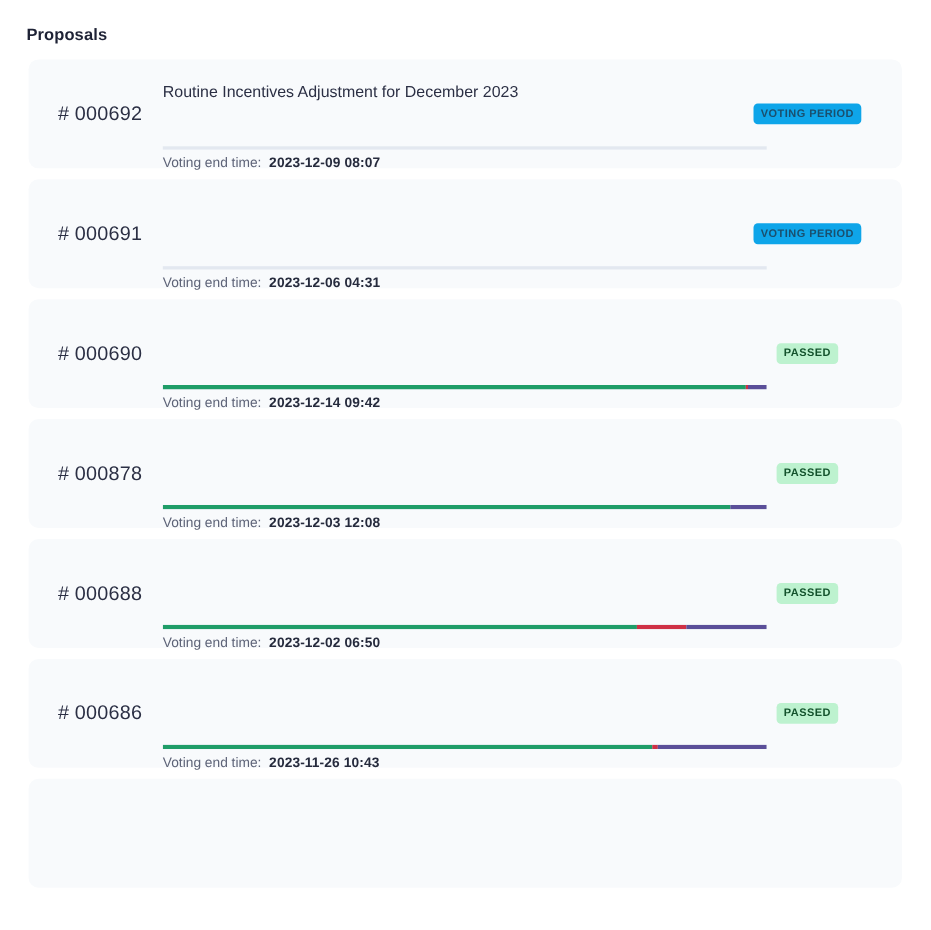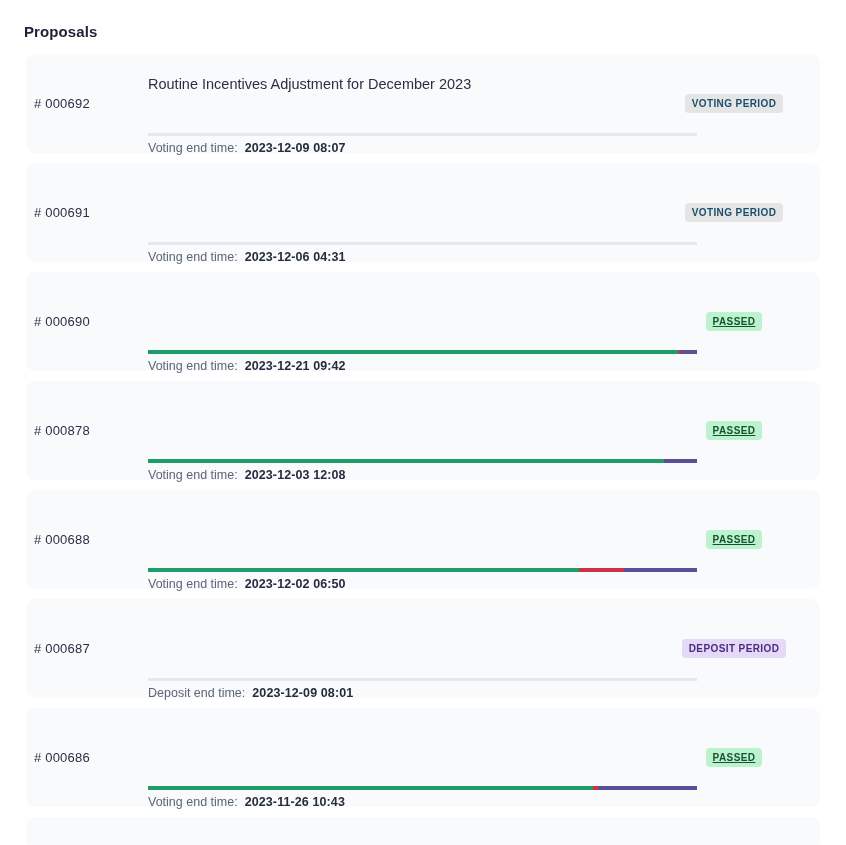--- a/index.html
+++ b/index.html
@@ -40,21 +40,22 @@
     align-items: center;
     background: #f8fafc;
     border-radius: 9px;
     height: 99px;
     margin-bottom: 10px;
     padding: 0 0 0 0;
   }
   .proposal-id {
     width: 122px;
     flex: 0 0 122px;
-    font-size: 13px;
+    text-align: center;
+    font-size: 18px;
     color: #2b2f44;
     letter-spacing: 0.2px;
     padding-left: 8px;
   }
   .proposal-body {
     flex: 1 1 auto;
     position: relative;
     height: 99px;
     padding-top: 0;
   }
@@ -125,22 +126,22 @@
   .badge {
     display: inline-block;
     font-size: 10px;
     font-weight: bold;
     letter-spacing: 0.4px;
     padding: 4px 7px 4px 7px;
     border-radius: 4px;
     line-height: 11px;
     white-space: nowrap;
   }
-  .badge-voting { background: #e5e5e5; color: #1a4f6e; }
-  .badge-passed { background: #bdf2cf; color: #14532d; text-decoration: underline; }
+  .badge-voting { background: #0ea5e9; color: #1a4f6e; }
+  .badge-passed { background: #bdf2cf; color: #14532d; }
   .badge-deposit { background: #e4d9f7; color: #4b2b82; }
 </style>
 </head>
 <body>
 
 <div id="page">
 
   <h1 class="page-title">Proposals</h1>
 
   <ul class="proposal-list" id="proposal-list">
@@ -176,21 +177,21 @@
           <span class="badge badge-voting">VOTING PERIOD</span>
         </div>
       </li>
       <li class="proposal-card">
         <div class="proposal-id"># 000690</div>
         <div class="proposal-body">
           <div class="body-inner">
             <div class="proposal-title"></div>
             <div class="meta-row">
               <span class="meta-label">Voting end time:</span>
-              <span class="meta-value">2023-12-21 09:42</span>
+              <span class="meta-value">2023-12-14 09:42</span>
             </div>
             <div class="vote-bar">
               <span class="seg seg-yes" style="width: 96.5%;"></span>
               <span class="seg seg-no" style="width: 0.4%;"></span>
               <span class="seg seg-abstain" style="width: 3.1%;"></span>
             </div>
           </div>
         </div>
         <div class="status-wrap">
           <span class="badge badge-passed">PASSED</span>
@@ -228,36 +229,20 @@
               <span class="seg seg-no" style="width: 8.2%;"></span>
               <span class="seg seg-abstain" style="width: 13.3%;"></span>
             </div>
           </div>
         </div>
         <div class="status-wrap">
           <span class="badge badge-passed">PASSED</span>
         </div>
       </li>
       <li class="proposal-card">
-        <div class="proposal-id"># 000687</div>
-        <div class="proposal-body">
-          <div class="body-inner">
-            <div class="proposal-title"></div>
-            <div class="meta-row">
-              <span class="meta-label">Deposit end time:</span>
-              <span class="meta-value">2023-12-09 08:01</span>
-            </div>
-            <div class="vote-bar empty"></div>
-          </div>
-        </div>
-        <div class="status-wrap">
-          <span class="badge badge-deposit">DEPOSIT PERIOD</span>
-        </div>
-      </li>
-      <li class="proposal-card">
         <div class="proposal-id"># 000686</div>
         <div class="proposal-body">
           <div class="body-inner">
             <div class="proposal-title"></div>
             <div class="meta-row">
               <span class="meta-label">Voting end time:</span>
               <span class="meta-value">2023-11-26 10:43</span>
             </div>
             <div class="vote-bar">
               <span class="seg seg-yes" style="width: 81%;"></span>

